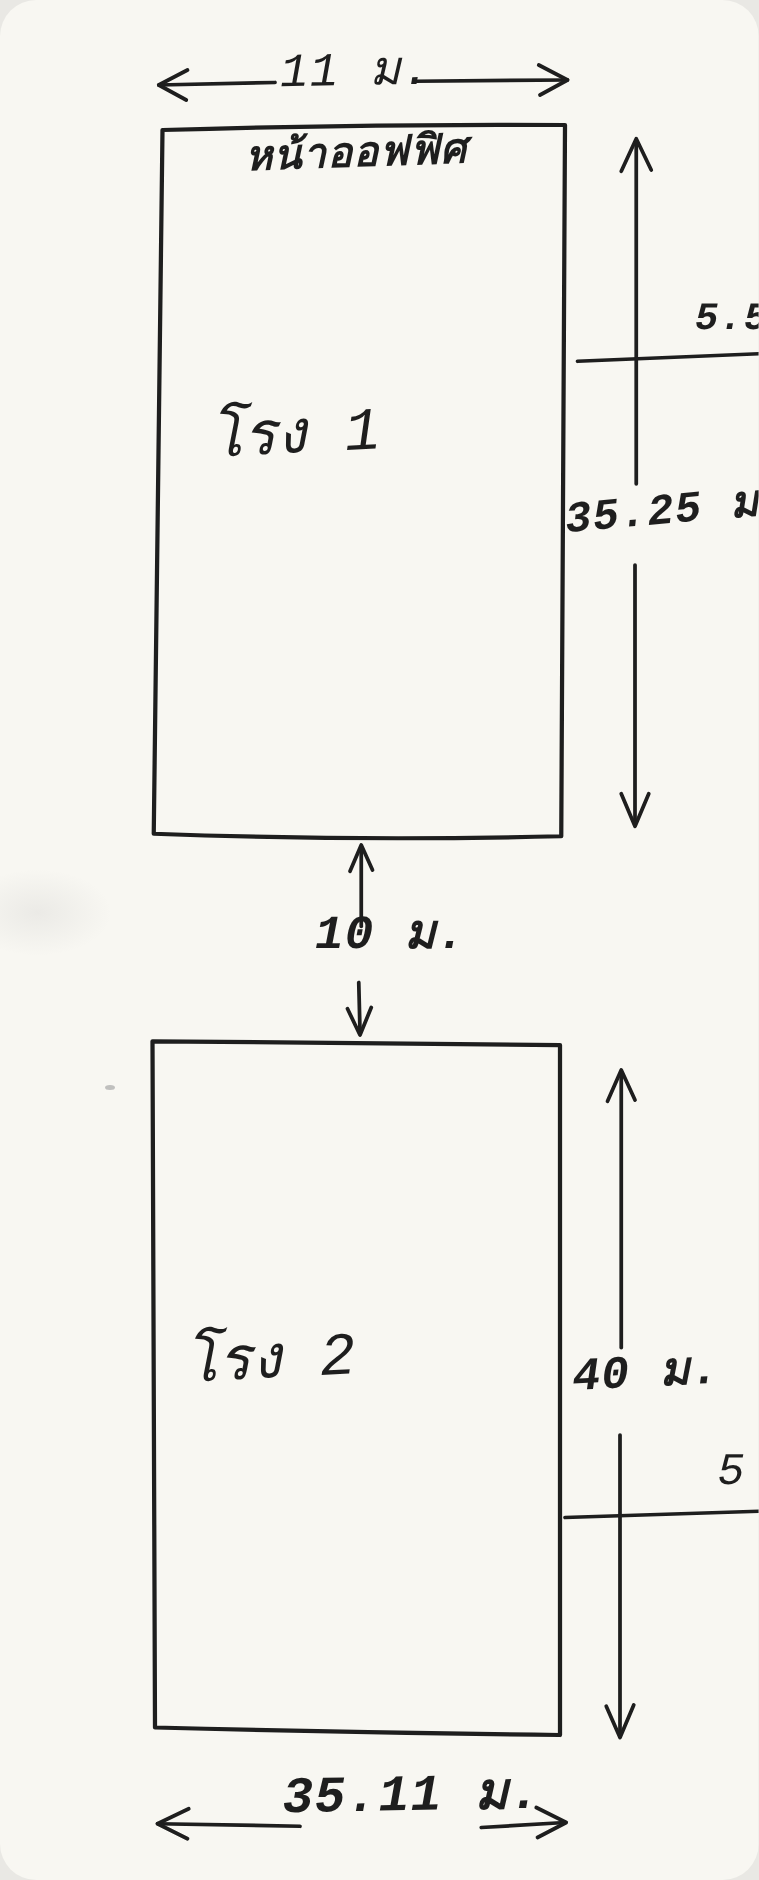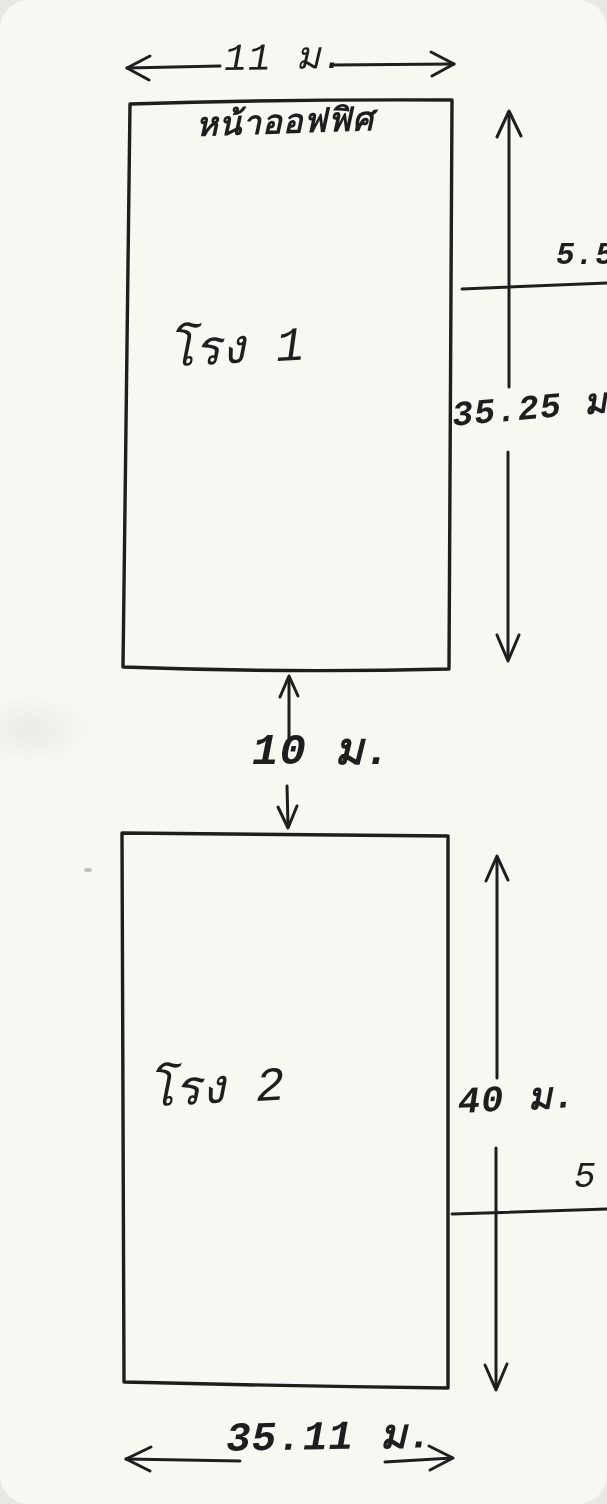--- a/index.html
+++ b/index.html
@@ -30,21 +30,21 @@
     font-weight: 500;
     color: var(--ink);
     line-height: 1;
     letter-spacing: 1px;
   }
   .lbl-top-width   { left: 224px; top: 40px;  font-size: 38px; transform: rotate(-1deg); }
   .lbl-office      { left: 196px; top: 108px; font-size: 33px; transform: rotate(-2deg); font-weight: bold; }
   .lbl-b1-name     { left: 168px; top: 326px; font-size: 48px; transform: rotate(-3deg); }
   .lbl-b1-height   { left: 452px; top: 392px; font-size: 35px; transform: rotate(-5deg); font-weight: bold; }
   .lbl-b1-offset   { left: 556px; top: 240px; font-size: 31px; font-weight: bold; }
-  .lbl-gap         { left: 252px; top: 730px; font-size: 44px; font-weight: bold; }
+  .lbl-gap         { left: 252px; top: 730px; font-size: 38px; font-weight: bold; }
   .lbl-b2-name     { left: 148px; top: 1066px; font-size: 48px; transform: rotate(-3deg); }
   .lbl-b2-height   { left: 458px; top: 1082px; font-size: 37px; transform: rotate(-3deg); font-weight: bold; }
   .lbl-b2-offset   { left: 574px; top: 1160px; font-size: 36px; }
   .lbl-bottom-width{ left: 226px; top: 1418px; font-size: 41px; transform: rotate(-1deg); font-weight: bold; }
   .speck-band {
     position: absolute;
     left: -30px; top: 695px;
     width: 120px; height: 70px;
     background: radial-gradient(ellipse at center, rgba(120,120,125,0.10), rgba(120,120,125,0) 70%);
   }

